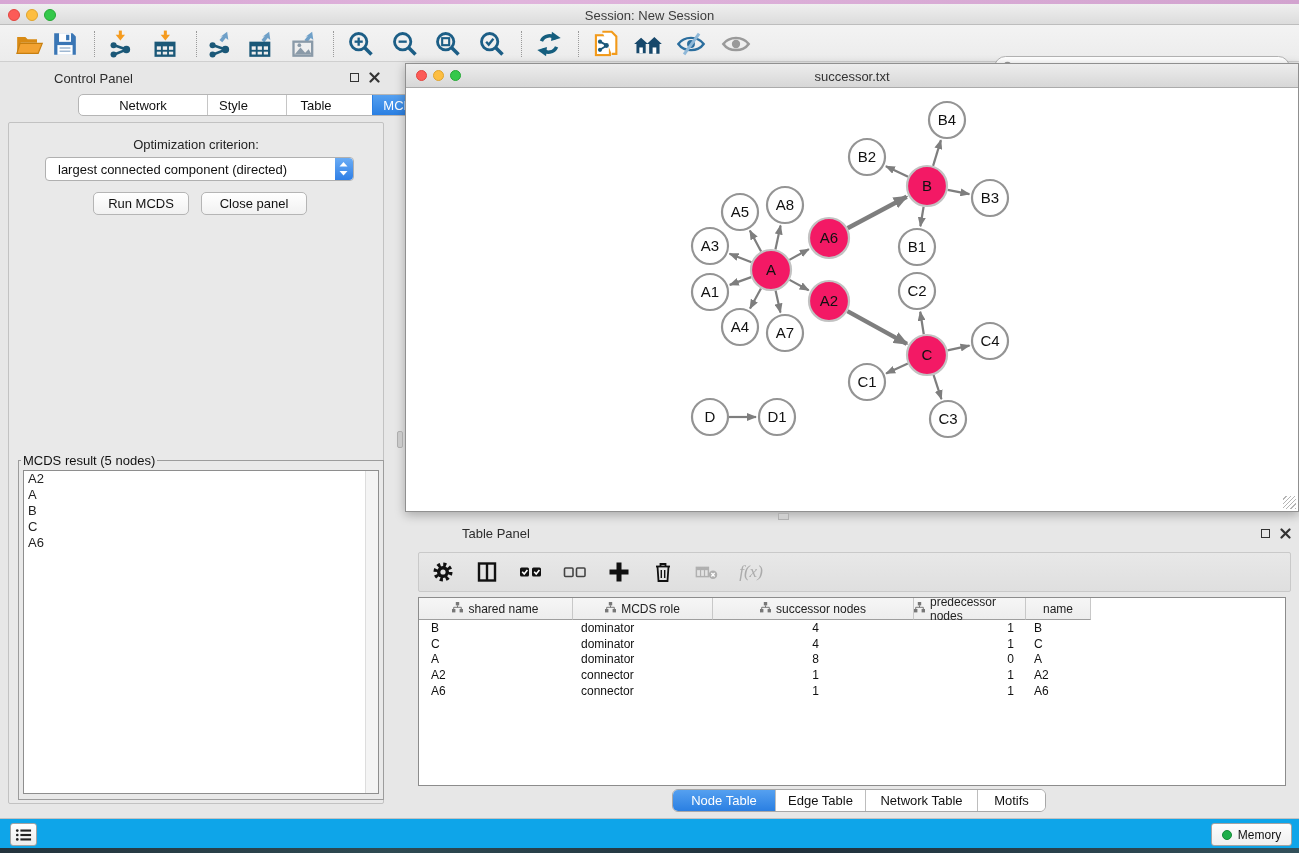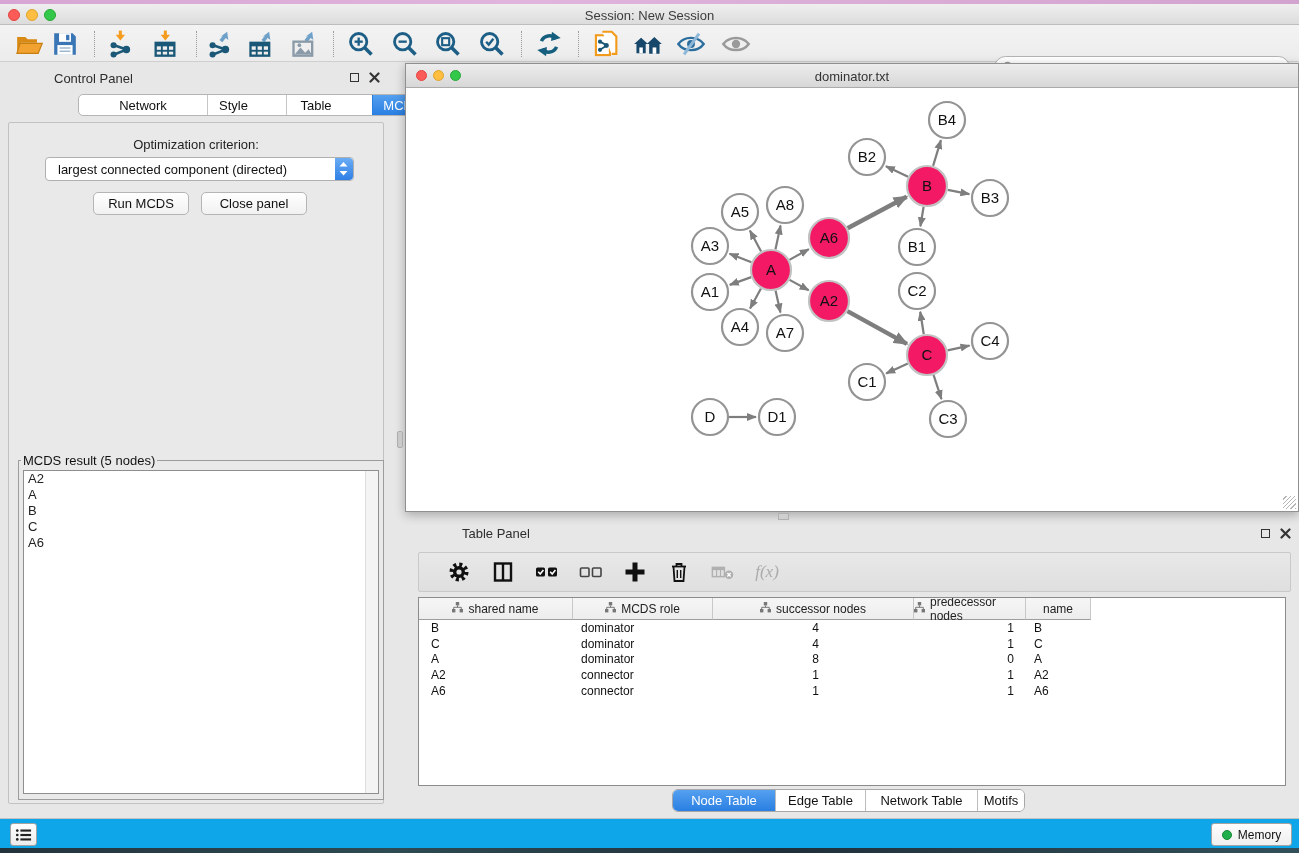--- a/index.html
+++ b/index.html
@@ -81,21 +81,21 @@
   #stray-thumb { position:absolute; left:397px; top:431px; width:6px; height:17px;
     background:#c9c9c9; border:1px solid #adadad; border-radius:2px; }
   #split-handle { position:absolute; left:778px; top:513px; width:11px; height:7px;
     background:#cfcfcf; border:1px solid #b0b0b0; }
 
   
   #table-panel { position:absolute; left:405px; top:522px; width:894px; height:291px; }
   #tp-title { position:absolute; left:13px; top:4px; }
   #tp-toolbar { position:absolute; left:13px; top:30px; right:8px; height:40px;
     background:linear-gradient(#e8e8e8,#dfdfdf); border:1px solid #c9c9c9; border-radius:2px;
-    display:flex; align-items:center; gap:20px; padding-left:28px; }
+    display:flex; align-items:center; gap:20px; padding-left:12px; }
   .tp-ico { width:24px; height:24px; display:flex; align-items:center; justify-content:center; cursor:pointer; }
   .fx-label { font-family:"Liberation Serif", serif; font-style:italic; font-size:17px; color:#ababab; }
   #node-table { position:absolute; left:13px; top:75px; right:13px; height:189px;
     background:#fff; border:1px solid #8c8c8c; overflow:hidden; }
   #nt-header { position:absolute; left:0; top:0; height:22px; display:flex; }
   .hcell { height:22px; background:linear-gradient(#f6f6f6,#ededed);
     border-right:1px solid #c8c8c8; border-bottom:1px solid #9e9e9e;
     display:flex; align-items:center; justify-content:center; gap:5px;
     font-size:12px; color:#222; cursor:pointer; }
   .c0{width:154px}.c1{width:140px}.c2{width:201px}.c3{width:112px}.c4{width:65px}
@@ -105,21 +105,21 @@
   .al { text-align:left; } .ar { text-align:right; }
   .tcell.c0 { padding-left:12px; } .tcell.c1 { padding-left:8px; }
   .tcell.c2 { padding-right:95px; } .tcell.c3 { padding-right:12px; }
   .tcell.c4 { padding-left:8px; }
   #tp-tabs { position:absolute; left:267px; top:267px; height:23px; display:flex;
     border:1px solid #a8a8a8; border-radius:6px; overflow:hidden; background:#fff; }
   .tp-tab { height:100%; display:flex; align-items:center; justify-content:center;
     font-size:13px; color:#111; background:#fff; border-left:1px solid #bdbdbd; cursor:pointer; }
   .tp-tab:first-child { border-left:none; }
   .tp-tab.active { background:linear-gradient(#55a0f0,#2a7fe2); color:#fff; }
-  .w-node{width:102px}.w-edge{width:90px}.w-net{width:112px}.w-motif{width:47px}
+  .w-node{width:102px}.w-edge{width:90px}.w-net{width:112px}.w-motif{width:68px}
 
   
   #status-bar { position:absolute; left:0; top:818px; width:100%; height:30px;
     background:#0ea5e9; border-top:1px solid #c2c2c2;text-align:center; }
   #list-btn { position:absolute; left:10px; top:4px; width:27px; height:23px;
     background:linear-gradient(#ffffff,#ececec); border:1px solid #a3a3a3; border-radius:3px;
     display:flex; align-items:center; justify-content:center; cursor:pointer; }
   #memory-btn { position:absolute; right:7px; top:4px; width:81px; height:23px;
     background:linear-gradient(#fdfdfd,#efefef); border:1px solid #a3a3a3; border-radius:3px;
     display:flex; align-items:center; justify-content:center; gap:6px;
@@ -339,21 +339,21 @@
         </div>
     </fieldset>
   </div>
 </div>
 
 <div id="net-window">
   <div id="net-titlebar">
     <span class="traffic t-red" style="left:10px"></span>
     <span class="traffic t-yel" style="left:27px"></span>
     <span class="traffic t-grn" style="left:44px"></span>
-    <div id="net-title">dominator.txt</div>
+    <div id="net-title">successor.txt</div>
   </div>
   <svg id="graph" viewBox="0 0 892 423">
       <defs>
         <marker id="arr" markerUnits="userSpaceOnUse" markerWidth="10" markerHeight="8" refX="9" refY="4" orient="auto">
           <path d="M0,0 L10,4 L0,8 z" fill="#7e7e7e"></path>
         </marker>
         <marker id="arrT" markerUnits="userSpaceOnUse" markerWidth="15" markerHeight="12" refX="13" refY="6" orient="auto">
           <path d="M0,0 L15,6 L0,12 z" fill="#7e7e7e"></path>
         </marker>
       </defs>

